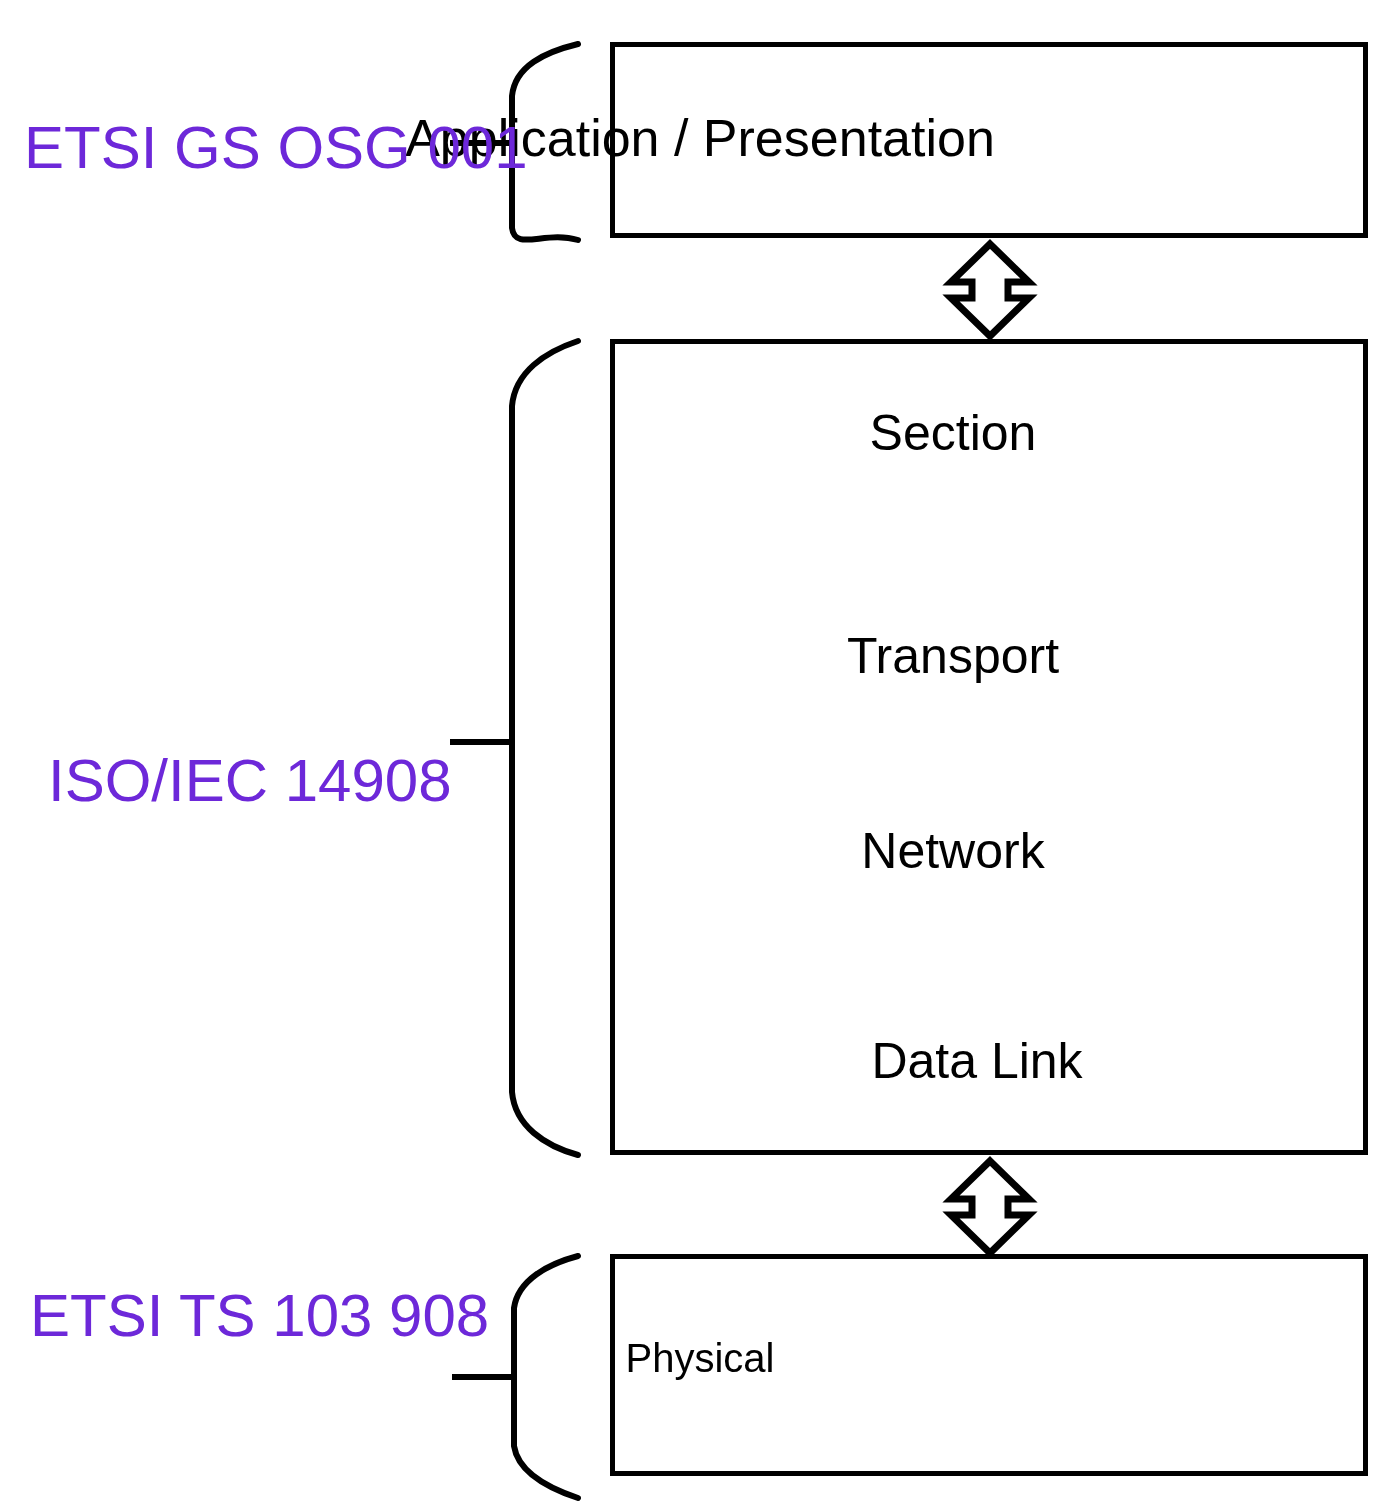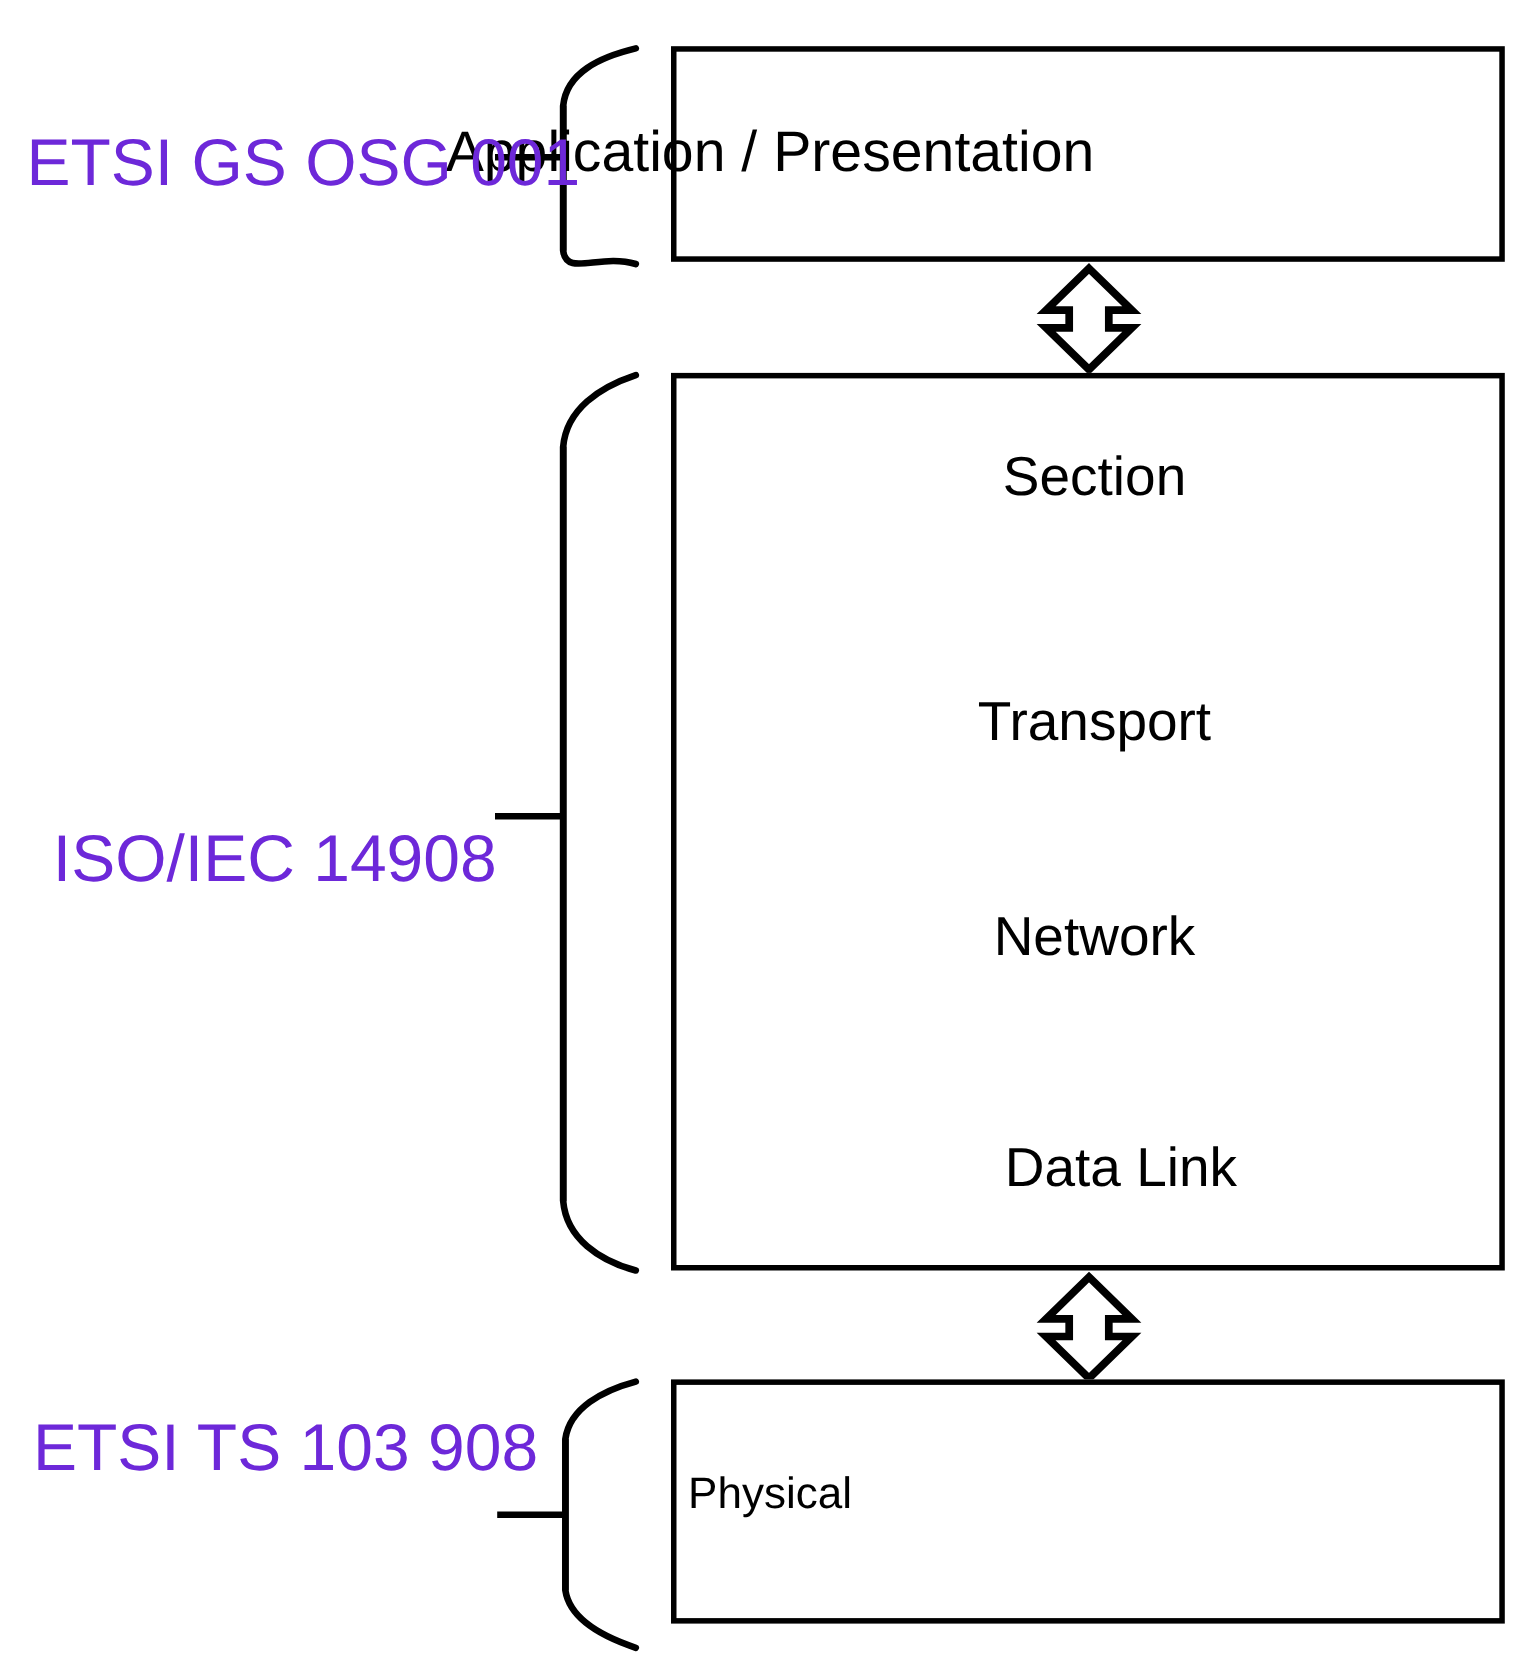--- a/index.html
+++ b/index.html
@@ -52,21 +52,21 @@
     font-size: 52px;
   }
   .box-label-mid {
     font-size: 40px;
   }
   #label-application { top: 112px; }
   #label-physical    { top: 1338px; }
 
   .sublayer-label {
     position: absolute;
-    left: 616px;
+    left: 574px;
     width: 758px;
     text-align: center;
     color: #000000;
     font-size: 50px;
     font-family: "Liberation Sans", sans-serif;
     line-height: 1;
     white-space: nowrap;
   }
   #sublabel-section   { top: 408px; }
   #sublabel-transport { top: 618px; margin-top: 13px; }

